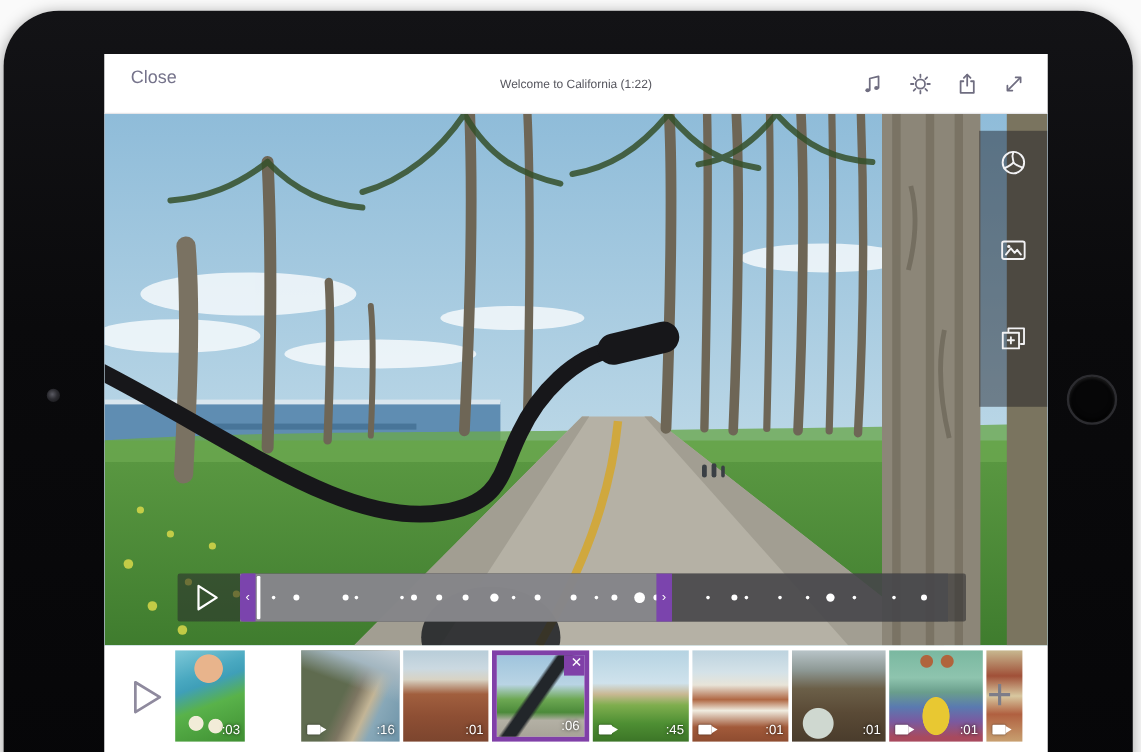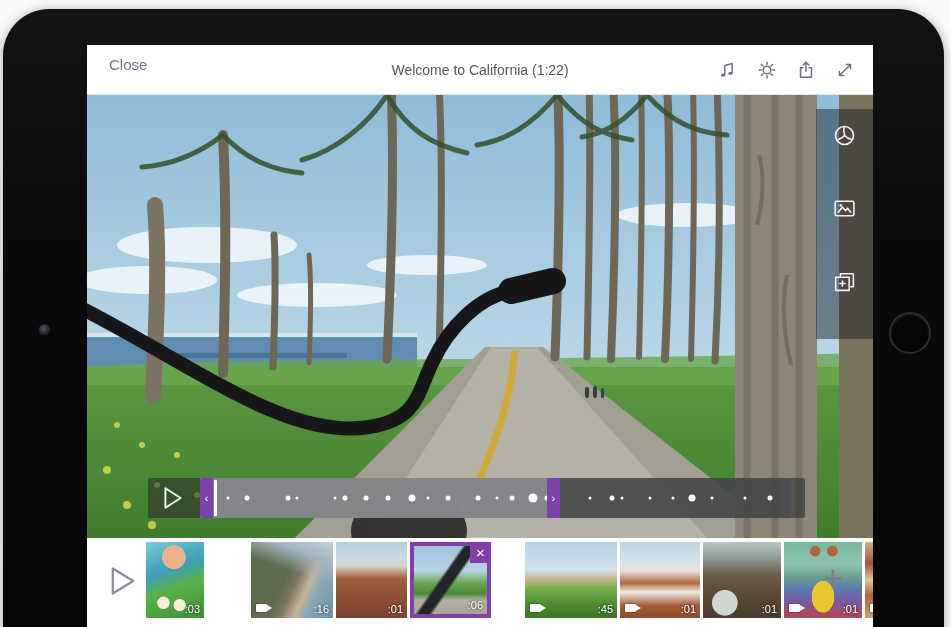--- a/index.html
+++ b/index.html
@@ -35,21 +35,21 @@
     position:absolute;left:0;top:0;width:100%;height:50px;background:#fff;
     border-bottom:1px solid #e6e6e9;box-sizing:border-box;
     display:flex;align-items:center;
   }
   .close-btn{
     position:absolute;left:22px;top:0;height:38px;display:flex;align-items:center;
     font-size:15px;color:#75738b;cursor:pointer;
   }
   .doc-title{
     position:absolute;left:0;right:0;top:0;height:50px;display:flex;align-items:center;justify-content:center;
-    font-size:14px;color:#56565e;pointer-events:none;
+    font-size:10px;color:#56565e;pointer-events:none;
   }
   .topbar-icons{
     position:absolute;right:16px;top:0;height:50px;display:flex;align-items:center;gap:15px;
   }
   .tb-icon{width:24px;height:24px;display:flex;align-items:center;justify-content:center;cursor:pointer;}
   .tb-icon svg{stroke:#6f6d80;fill:none;stroke-width:1.6;stroke-linecap:round;stroke-linejoin:round;}
   .tb-icon svg .fill{fill:#6f6d80;stroke:none;}
   
   .stage{
     position:absolute;left:0;top:50px;width:786px;height:443px;overflow:hidden;background:#9cc2da;
@@ -340,21 +340,21 @@
             <span class="cam"></span>
             <span class="dur">:16</span>
           </div>
           <div class="thumb" style="width: 71px; background: linear-gradient(rgb(184, 205, 217) 0%, rgb(203, 217, 225) 20%, rgb(216, 211, 196) 32%, rgb(161, 95, 62) 48%, rgb(142, 79, 52) 72%, rgb(124, 69, 46) 100%);">
             <span class="dur">:01</span>
           </div>
           <div class="thumb selected" style="width: 81px; background: linear-gradient(125deg, transparent 40%, rgb(34, 38, 42) 43%, rgb(34, 38, 42) 52%, transparent 55%), linear-gradient(rgb(159, 196, 221) 0%, rgb(185, 212, 228) 36%, rgb(109, 168, 83) 54%, rgb(76, 138, 58) 70%, rgb(179, 176, 164) 80%, rgb(168, 164, 152) 100%);">
             <span class="dur">:06</span>
             <div class="remove-badge">×</div>
           </div>
-          <div class="thumb" style="width: 92px; background: linear-gradient(rgb(181, 211, 226) 0%, rgb(207, 226, 236) 36%, rgb(201, 184, 147) 48%, rgb(127, 174, 78) 60%, rgb(78, 143, 51) 80%, rgb(60, 117, 39) 100%); margin-left: 31px;">
+          <div class="thumb" style="width: 80px; background: linear-gradient(rgb(181, 211, 226) 0%, rgb(207, 226, 236) 36%, rgb(201, 184, 147) 48%, rgb(127, 174, 78) 60%, rgb(78, 143, 51) 80%, rgb(60, 117, 39) 100%);">
             <span class="cam"></span>
             <span class="dur">:45</span>
           </div>
           <div class="thumb" style="width: 80px; background: linear-gradient(rgb(189, 211, 223) 0%, rgb(212, 226, 232) 24%, rgb(232, 228, 216) 38%, rgb(176, 104, 68) 54%, rgb(240, 236, 224) 66%, rgb(162, 90, 58) 84%, rgb(142, 76, 48) 100%);">
             <span class="cam"></span>
             <span class="dur">:01</span>
           </div>
           <div class="thumb" style="width: 78px; background: radial-gradient(circle at 28% 80%, rgb(207, 216, 208) 0px, rgb(207, 216, 208) 15%, transparent 16%), linear-gradient(rgb(184, 196, 200) 0%, rgb(141, 152, 148) 22%, rgb(107, 95, 72) 42%, rgb(90, 74, 54) 68%, rgb(74, 60, 44) 100%);">
             <span class="dur">:01</span>
           </div>

